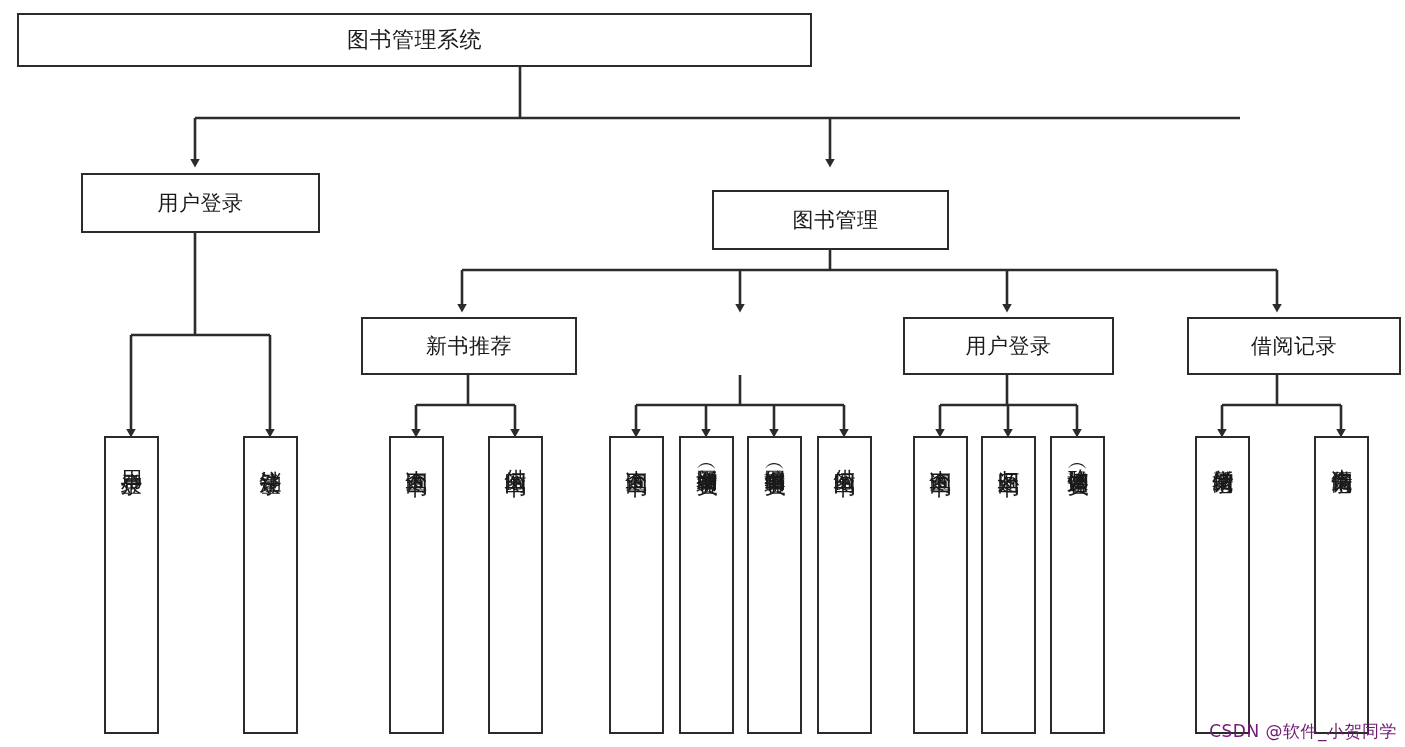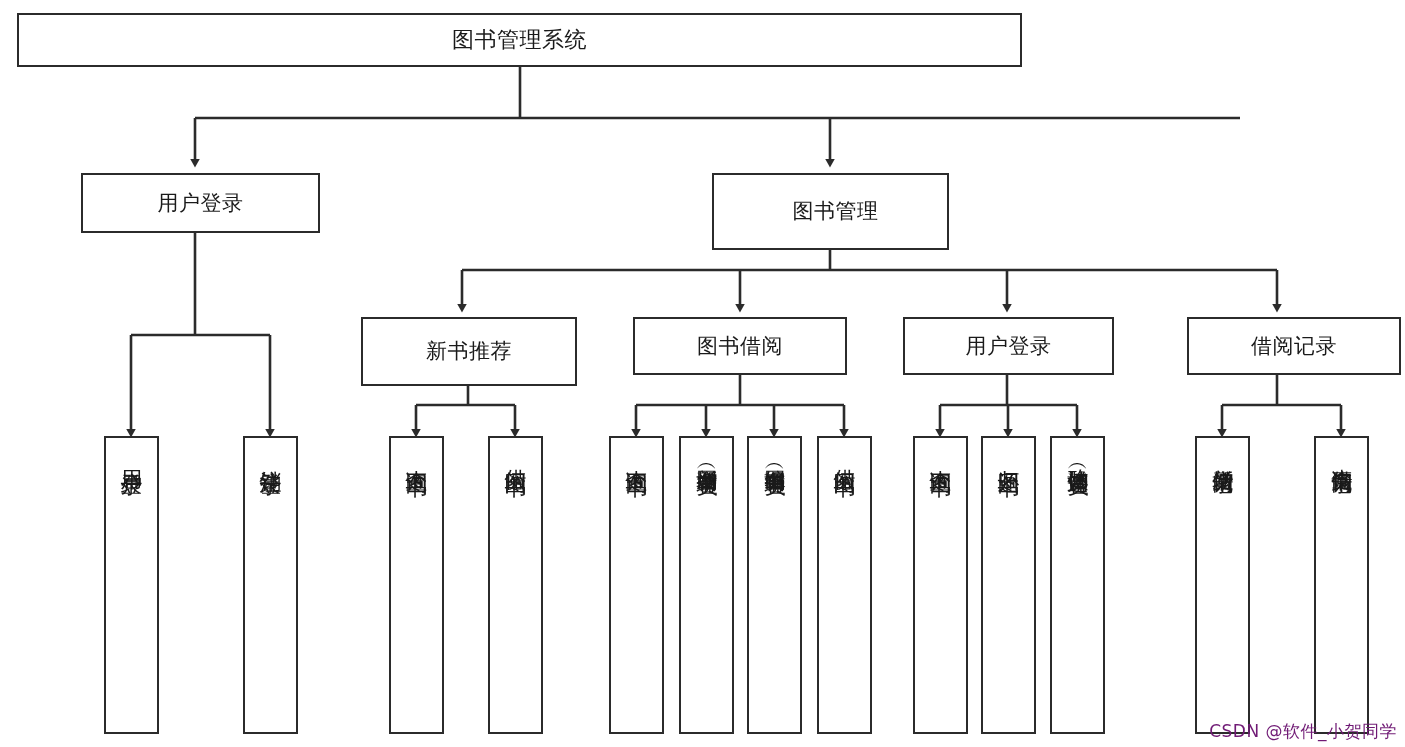--- a/index.html
+++ b/index.html
@@ -127,39 +127,36 @@
       <path d="M1008,405 L1008,430" marker-end="url(#arrow)"></path>
       <path d="M1077,405 L1077,430" marker-end="url(#arrow)"></path>
 
       <path d="M1277,375 L1277,405"></path>
       <path d="M1222,405 L1341,405"></path>
       <path d="M1222,405 L1222,430" marker-end="url(#arrow)"></path>
       <path d="M1341,405 L1341,430" marker-end="url(#arrow)"></path>
     </g>
   </svg>
 
-  <div class="node horiz" id="node-root" style="left:17px; top:13px; width:1005px; height:54px;">
+  <div class="node horiz" id="node-root" style="left:17px; top:13px; width:795px; height:54px;">
     <span class="node-label">图书管理系统</span>
   </div>
 
   <div class="node horiz" style="left:81px; top:173px; width:239px; height:60px;">
     <span class="node-label">用户登录</span>
   </div>
 
-  <div class="node horiz" style="left:712px; top:173px; width:237px; height:77px;padding-left:10px;">
+  <div class="node horiz" style="left:712px; top:190px; width:237px; height:60px;padding-left:10px;">
     <span class="node-label">图书管理</span>
   </div>
 
-  <div class="node horiz" style="left:361px; top:317px; width:216px; height:69px;">
+  <div class="node horiz" style="left:361px; top:317px; width:216px; height:58px;">
     <span class="node-label">新书推荐</span>
   </div>
 
-  <div class="node horiz" style="left:633px; top:317px; width:214px; height:58px;">
-    <span class="node-label">图书借阅</span>
-  </div>
 
   <div class="node horiz" style="left:903px; top:317px; width:211px; height:58px;">
     <span class="node-label">用户登录</span>
   </div>
 
   <div class="node horiz" style="left:1172px; top:317px; width:214px; height:58px;margin-left:15px;">
     <span class="node-label">借阅记录</span>
   </div>
 
   <div class="node vert" style="left:104px; top:436px; width:55px; height:298px;">

